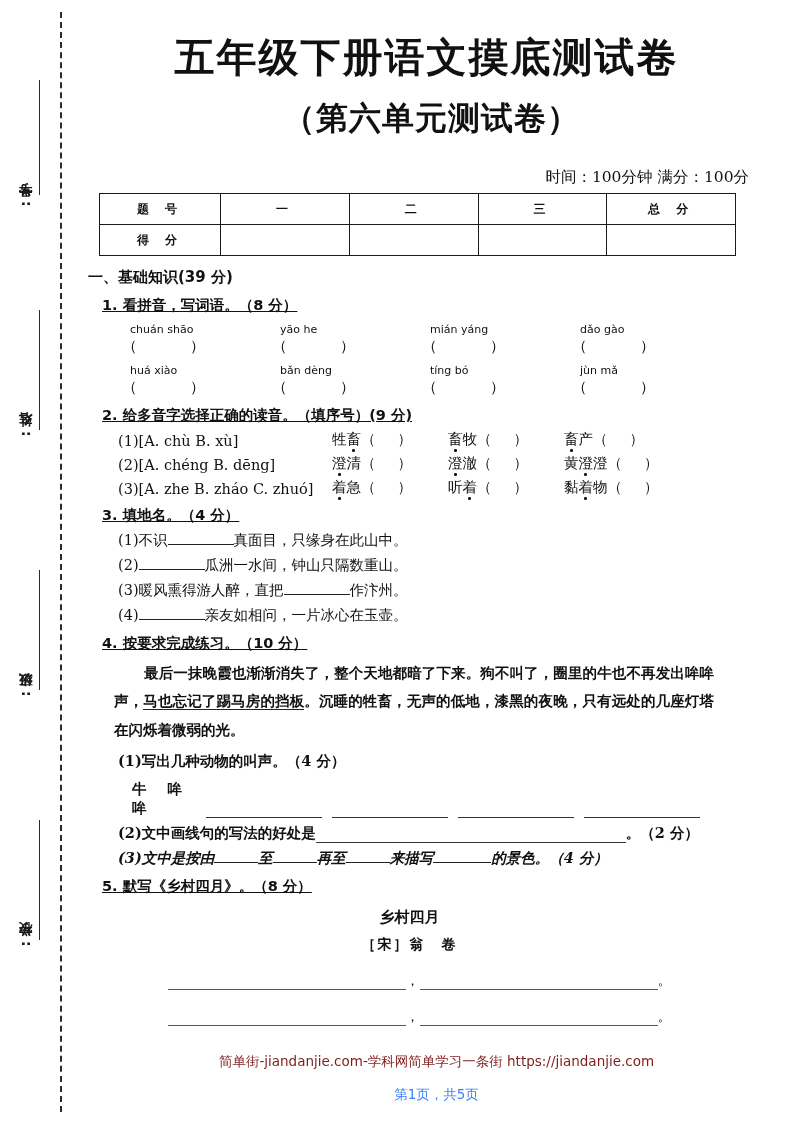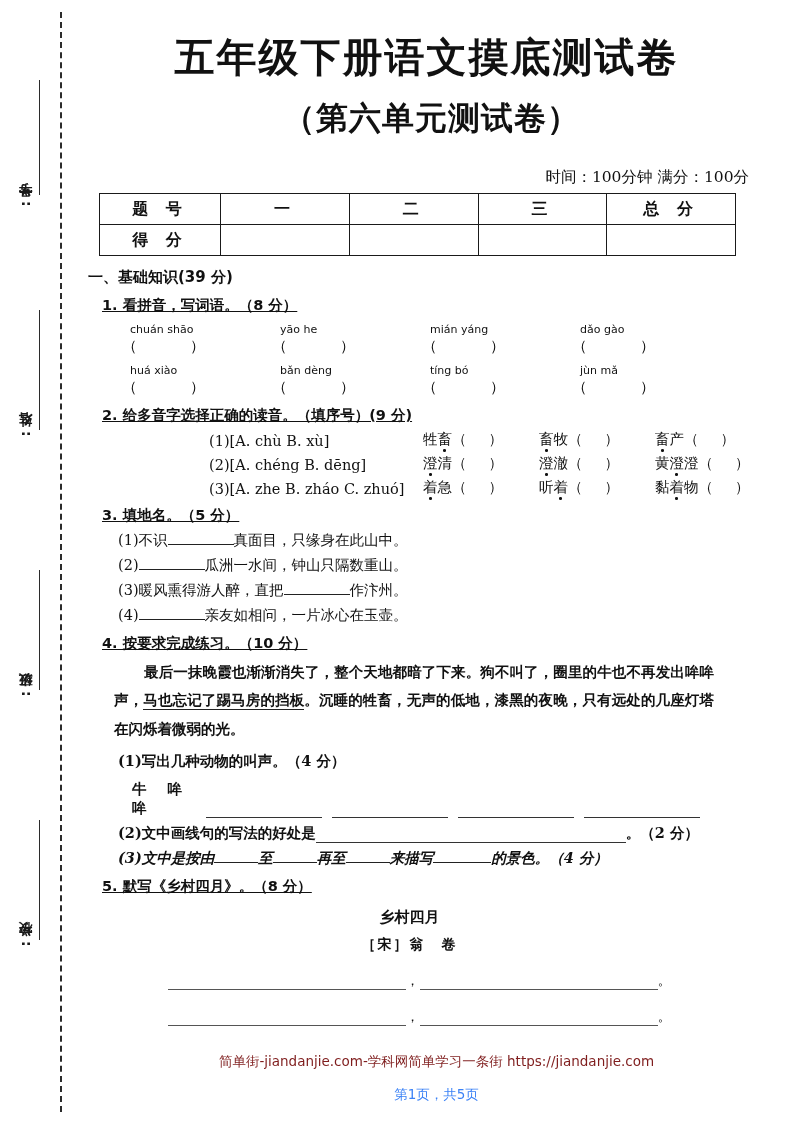--- a/index.html
+++ b/index.html
@@ -85,21 +85,21 @@
   table.score {
     border-collapse: collapse;
     margin: 0 0 0 23px;
     width: 637px;
     table-layout: fixed;
   }
   table.score td {
     border: 1.3px solid #1a1a1a;
     height: 30px;
     text-align: center;
-    font-size: 16px;
+    font-size: 12px;
     font-weight: 700;
     letter-spacing: 6px;
     font-family: "DejaVu Serif", "Liberation Serif", serif;
     padding: 0;
   }
   table.score td.lab { width: 120px; }
 
   
   .content { margin: 12px 0 0 0; padding: 0 26px 0 12px; }
 
@@ -141,21 +141,20 @@
     font-family: "DejaVu Serif", "Liberation Serif", serif;
   }
   .pin-cell .brk .gap { display: inline-block; width: 52px; }
 
   
   .dy-row {
     display: flex;
     align-items: flex-end;
     margin: 5px 0 0 30px;
     font-size: 14.5px;
-    justify-content: flex-end;
   }
   .dy-opt { width: 214px; font-family: "DejaVu Serif", "Liberation Serif", serif; }
   .dy-item {
     width: 116px;
     font-family: "DejaVu Serif", "Liberation Serif", serif;
     white-space: nowrap;
   }
   .dy-item .gap { display: inline-block; width: 22px; }
   .dot { position: relative; }
   .dot::after {
@@ -178,21 +177,21 @@
   .ul-44 { width: 44px; }
   .ul-66 { width: 66px; }
 
   
   .passage {
     font-size: 14.5px;
     line-height: 1.95;
     margin: 6px 0 0 26px;
     width: 600px;
     text-align: justify;
-    font-family: Liberation Mono, monospace;
+    font-family: Liberation Sans, sans-serif;
     font-weight: 600;
   }
   .passage .indent { display: inline-block; width: 30px; }
   .u-sent { border-bottom: 1.2px solid #222; }
 
   .ans-line {
     display: inline-block;
     border-bottom: 1.1px solid #333;
     vertical-align: bottom;
   }
@@ -368,21 +367,21 @@
       <div class="dy-item"><span>黄</span><span class="dot">澄</span><span>澄（</span><span class="gap"></span><span>）</span></div>
     </div>
 
     <div class="dy-row">
       <div class="dy-opt">(3)[A. zhe   B. zháo   C. zhuó]</div>
       <div class="dy-item"><span></span><span class="dot">着</span><span>急（</span><span class="gap"></span><span>）</span></div>
       <div class="dy-item"><span>听</span><span class="dot">着</span><span>（</span><span class="gap"></span><span>）</span></div>
       <div class="dy-item"><span>黏</span><span class="dot">着</span><span>物（</span><span class="gap"></span><span>）</span></div>
     </div>
 
-    <div class="q-head">3. 填地名。（5 分）</div>
+    <div class="q-head">3. 填地名。（4 分）</div>
 
     <div class="line"><span>(1)不识</span><span class="ul ul-66"></span><span>真面目，只缘身在此山中。</span></div>
     <div class="line"><span>(2)</span><span class="ul ul-66"></span><span>瓜洲一水间，钟山只隔数重山。</span></div>
     <div class="line"><span>(3)暖风熏得游人醉，直把</span><span class="ul ul-66"></span><span>作汴州。</span></div>
     <div class="line"><span>(4)</span><span class="ul ul-66"></span><span>亲友如相问，一片冰心在玉壶。</span></div>
 
     <div class="q-head">4. 按要求完成练习。（10 分）</div>
 
     <div class="passage"><span class="indent"></span><span>最后一抹晚霞也渐渐消失了，整个天地都暗了下来。狗不叫了，圈里的牛也不再发出哞哞声，</span><span class="u-sent">马也忘记了踢马房的挡板</span><span>。沉睡的牲畜，无声的低地，漆黑的夜晚，只有远处的几座灯塔在闪烁着微弱的光。</span></div>
 

